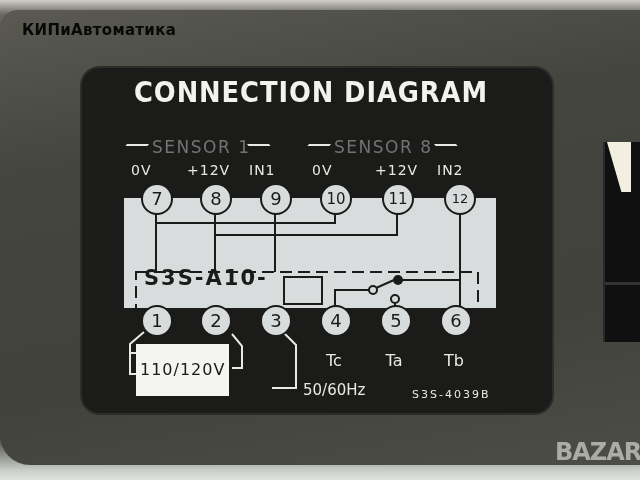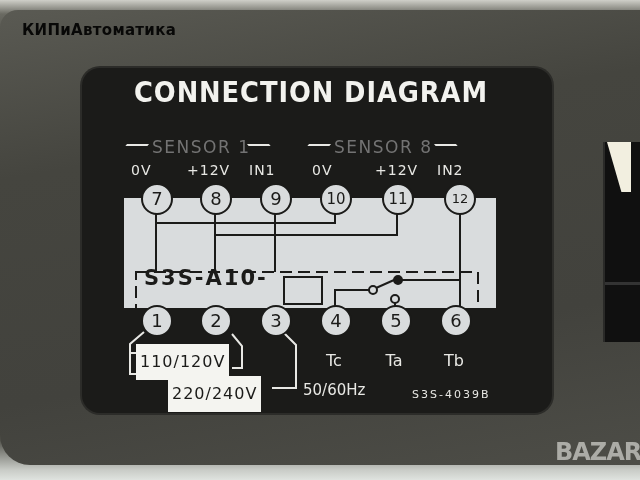--- a/index.html
+++ b/index.html
@@ -18,21 +18,21 @@
   .title{position:absolute;left:52px;top:8px;font-size:28px;font-weight:bold;color:#f2f2ee;letter-spacing:1px;transform:scaleX(0.92);transform-origin:left;}
   .subtitle{position:absolute;left:66px;top:47px;font-size:14px;color:#e8e8e4;letter-spacing:1.6px;}
   .sensor{position:absolute;top:69px;font-size:17px;color:#737373;letter-spacing:1.5px;}
   .bracket{position:absolute;top:76px;border-top:2px solid #e8e8e4;width:22px;height:10px;}
   .tlabel{position:absolute;top:94px;font-size:14px;color:#e8e8e4;width:50px;text-align:left;letter-spacing:1px;}
   .panel{position:absolute;left:42px;top:130px;width:372px;height:110px;background:#d9dcdd;}
   svg.wires{position:absolute;left:0;top:0;}
   .term{position:absolute;width:28px;height:28px;border-radius:50%;background:#d9dcdd;border:2px solid #1b1b19;
     font-size:18px;text-align:center;line-height:28px;color:#1b1b19;}
   .model{position:absolute;left:62px;top:198px;font-size:21px;font-weight:bold;color:#1b1b19;letter-spacing:2px;}
-  .volt{position:absolute;background:#f4f4f0;color:#1b1b19;font-size:16px;padding:8px 4px;height:20px;line-height:20px;letter-spacing:1px;}
+  .volt{position:absolute;background:#f4f4f0;color:#1b1b19;font-size:16px;padding:16px 4px;height:20px;line-height:20px;letter-spacing:1px;}
   .blabel{position:absolute;top:283px;font-size:16px;color:#e8e8e4;width:30px;text-align:center;}
   .hz{position:absolute;left:221px;top:313px;font-size:15px;color:#e8e8e4;}
   .part{position:absolute;left:330px;top:320px;font-size:11px;color:#e8e8e4;letter-spacing:2px;}
   .bazar{position:absolute;left:555px;top:438px;font-size:24px;font-weight:bold;color:#bdbdb8;letter-spacing:-1px;opacity:0.85;}
 </style>
 </head>
 <body>
 
 <div class="housing"></div>
 <div class="watermark">КИПиАвтоматика</div>
@@ -104,21 +104,20 @@
   <div class="model">S3S-A10-</div>
 
   <div class="term" style="left:59px;top:237px;">1</div>
   <div class="term" style="left:118px;top:237px;">2</div>
   <div class="term" style="left:178px;top:237px;">3</div>
   <div class="term" style="left:238px;top:237px;">4</div>
   <div class="term" style="left:298px;top:237px;">5</div>
   <div class="term" style="left:358px;top:237px;">6</div>
 
   <div class="volt" style="left:54px;top:276px;">110/120V</div>
-  <div class="volt" style="left:86px;top:308px;">220/240V</div>
 
   <div class="blabel" style="left:237px;">Tc</div>
   <div class="blabel" style="left:297px;">Ta</div>
   <div class="blabel" style="left:357px;">Tb</div>
 
   <div class="hz">50/60Hz</div>
   <div class="part">S3S-4039B</div>
 </div>
 
 <div class="bazar">BAZAR</div>

